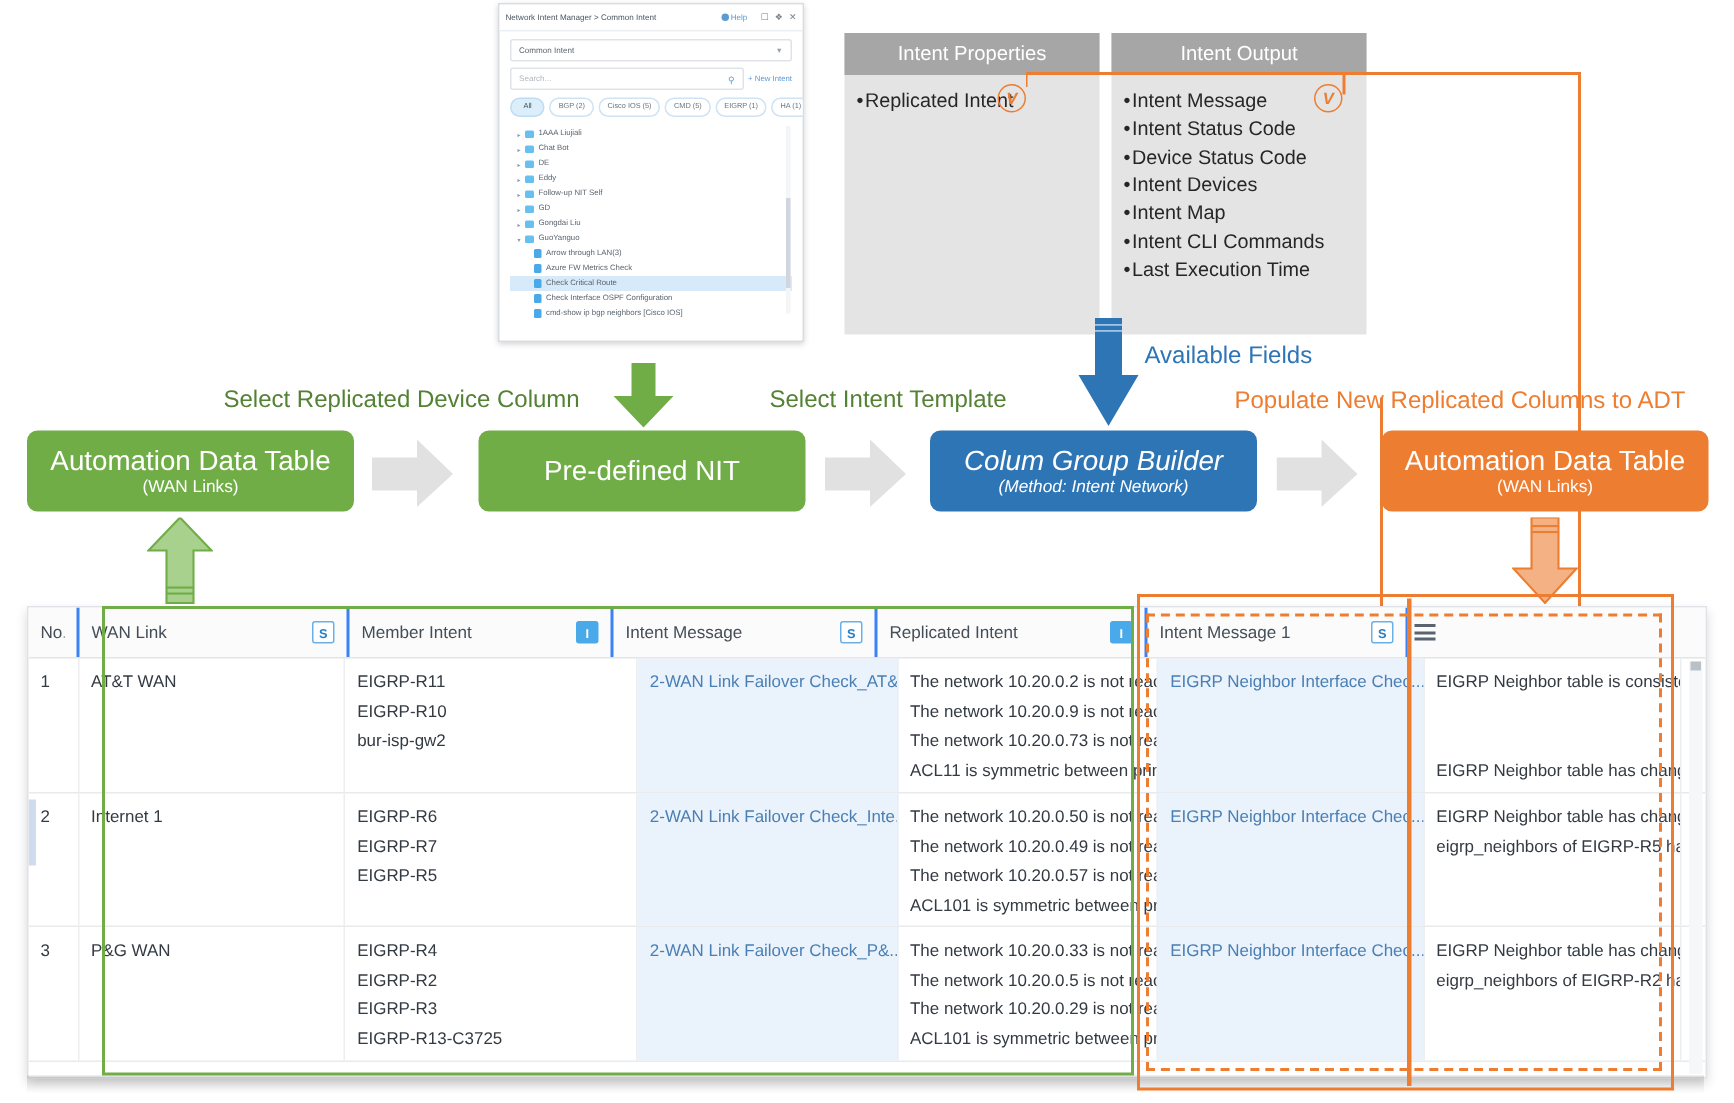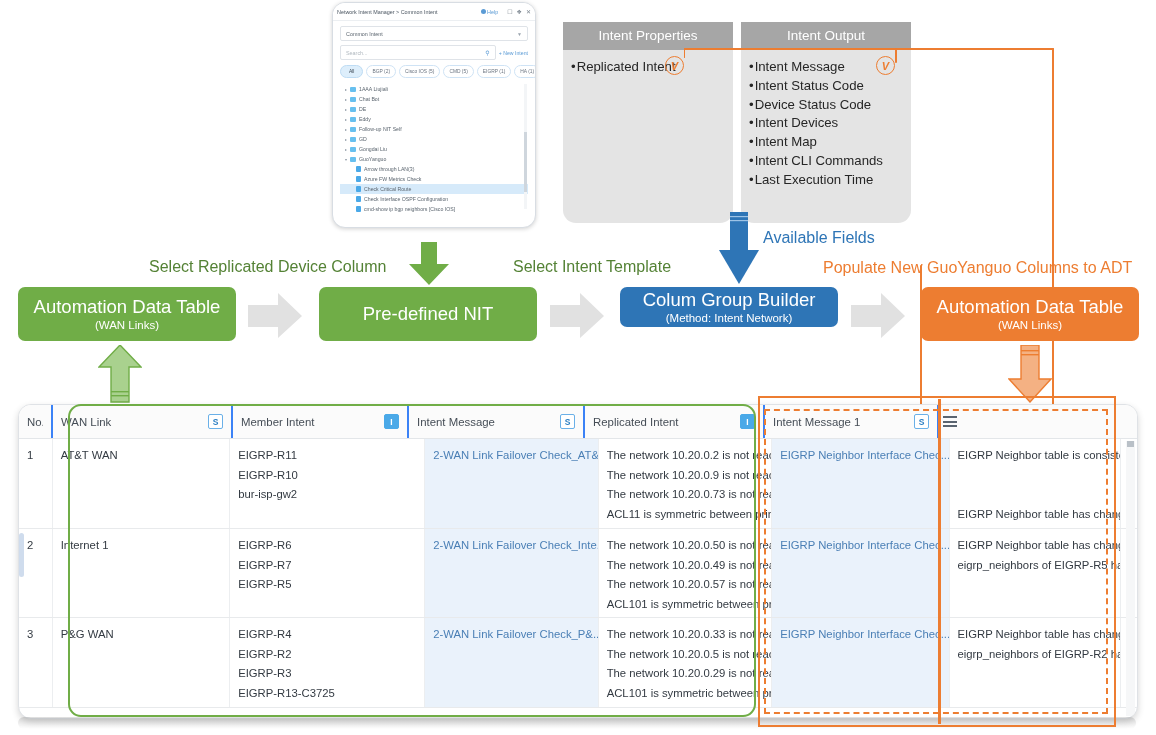--- a/index.html
+++ b/index.html
@@ -1,21 +1,21 @@
 <!DOCTYPE html>
 <html><head>
 <meta charset="utf-8">
 <style>
   html,body{margin:0;padding:0;}
   body{
     width:1156px;height:735px;background:#ffffff;
     font-family:"Liberation Sans", sans-serif;
     position:relative;overflow:hidden;
   }
-  .abs{position:absolute;border-radius:13px;}
+  .abs{position:absolute;}
 
   
   #nim-window{
     left:332px;top:2px;width:202px;height:224px;
     background:#ffffff;border:1px solid #d8dde3;
     box-shadow:0 1px 4px rgba(0,0,0,.18);
     overflow:hidden;
   }
   #nim-titlebar{
     height:17px;display:flex;align-items:center;
@@ -306,21 +306,21 @@
 
 <div class="thinline abs" style="left:1052px;top:48px;width:1.6px;height:372px;"></div>
 
 <div class="thinline abs" style="left:920px;top:265px;width:1.6px;height:155px;"></div>
 
 <div class="abs" style="left:914px;top:412px;width:0;height:0;border-left:7px solid transparent;border-right:7px solid transparent;border-top:9px solid #ED7D31;"></div>
 
 <div class="abs caption cap-green" style="left:149px;top:258px;">Select Replicated Device Column</div>
 <div class="abs caption cap-green" style="left:513px;top:258px;">Select Intent Template</div>
 <div class="abs caption cap-blue" style="left:763px;top:229px;">Available Fields</div>
-<div class="abs caption cap-orange" style="left:823px;top:259px;">Populate New GuoYanguo Columns to ADT</div>
+<div class="abs caption cap-orange" style="left:823px;top:259px;">Populate New Replicated Columns to ADT</div>
 
 <div class="abs" style="left:408px;top:242px;width:42px;height:44px;">
   <svg width="42" height="44" viewBox="0 0 42 44">
     <polygon points="13,0 29,0 29,22 41,22 21,43 1,22 13,22" fill="#70AD47"></polygon>
   </svg>
 </div>
 
 <div class="abs" style="left:718px;top:212px;width:42px;height:74px;">
   <svg width="42" height="74" viewBox="0 0 42 74">
     <rect x="12" y="0" width="18" height="52" fill="#2E75B6"></rect>
@@ -342,21 +342,21 @@
 
 <div class="abs flowbox green" style="left:319px;top:287px;width:218px;height:54px;">
   <div class="fb-main">Pre-defined NIT</div>
 </div>
 <div class="abs chev-arrow" style="left:550px;top:293px;">
   <svg width="55" height="46" viewBox="0 0 55 46">
       <polygon points="0,12 30,12 30,0 54,23 30,45 30,34 0,34" fill="#e1e1e1"></polygon>
     </svg>
 </div>
 
-<div class="abs flowbox blue" style="left:620px;top:287px;width:218px;height:40px;">
+<div class="abs flowbox blue" style="left:620px;top:287px;width:218px;height:54px;font-style:italic;">
   <div class="fb-main">Colum Group Builder</div>
   <div class="fb-sub">(Method: Intent Network)</div>
 </div>
 <div class="abs chev-arrow" style="left:851px;top:293px;">
   <svg width="55" height="46" viewBox="0 0 55 46">
       <polygon points="0,12 30,12 30,0 54,23 30,45 30,34 0,34" fill="#e1e1e1"></polygon>
     </svg>
 </div>
 
 <div class="abs flowbox orange" style="left:921px;top:287px;width:218px;height:54px;">

